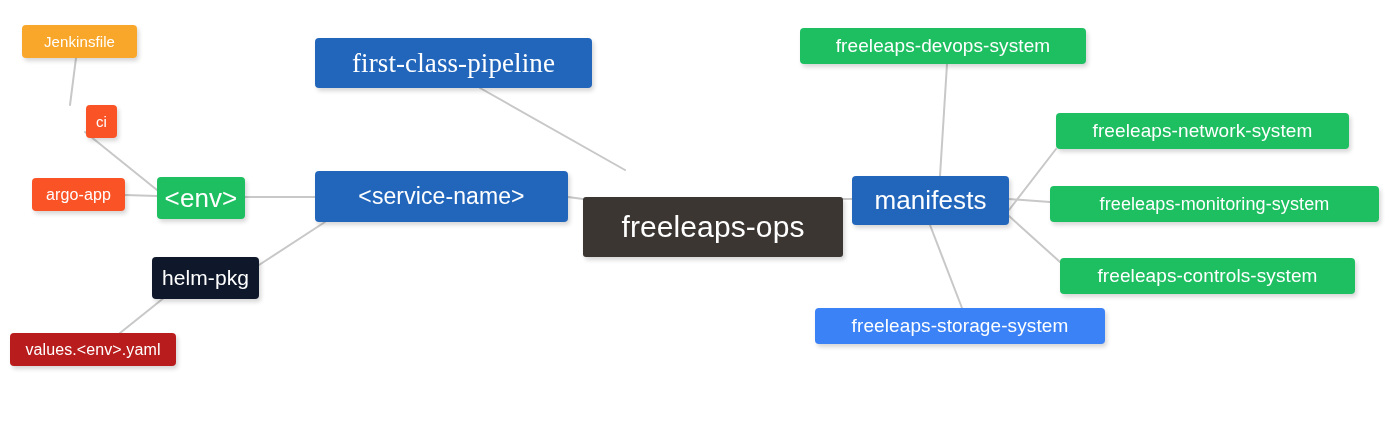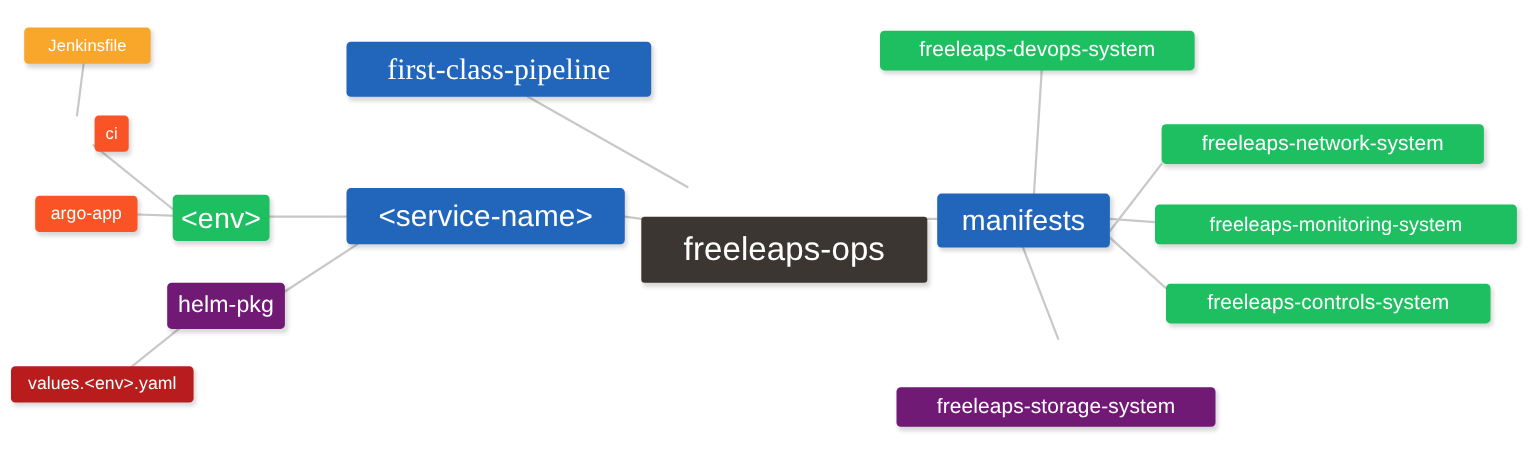--- a/index.html
+++ b/index.html
@@ -41,25 +41,25 @@
       <line x1="1009" y1="210" x2="1056" y2="149" stroke="#c8c8c8" stroke-width="2" stroke-linecap="round"></line>
       <line x1="1009" y1="199" x2="1050" y2="202" stroke="#c8c8c8" stroke-width="2" stroke-linecap="round"></line>
       <line x1="1009" y1="216" x2="1060" y2="262" stroke="#c8c8c8" stroke-width="2" stroke-linecap="round"></line>
       <line x1="930" y1="225" x2="962" y2="308" stroke="#c8c8c8" stroke-width="2" stroke-linecap="round"></line>
     </svg>
   <div id="node-layer">
       <div class="node" style="left: 22px; top: 25px; width: 115px; height: 33px; background: rgb(249, 167, 43); font-size: 15px;">Jenkinsfile</div>
       <div class="node" style="left: 42px; top: 105px; width: 31px; height: 33px; background: rgb(250, 83, 37); font-size: 15px; margin-left: 44px;">ci</div>
       <div class="node" style="left: 32px; top: 178px; width: 93px; height: 33px; background: rgb(250, 83, 37); font-size: 16px;">argo-app</div>
       <div class="node" style="left: 157px; top: 177px; width: 88px; height: 42px; background: rgb(29, 191, 97); font-size: 26px;">&lt;env&gt;</div>
-      <div class="node" style="left: 152px; top: 257px; width: 107px; height: 42px; background: #701a75; font-size: 21px;">helm-pkg</div>
+      <div class="node" style="left: 152px; top: 257px; width: 107px; height: 42px; background: #0f172a; font-size: 21px;">helm-pkg</div>
       <div class="node" style="left: 10px; top: 333px; width: 166px; height: 33px; background: #b91c1c; font-size: 16px;">values.&lt;env&gt;.yaml</div>
       <div class="node" style="left: 315px; top: 38px; width: 277px; height: 50px; background: rgb(34, 102, 188); font-size: 27px; font-family: Liberation Serif, serif;">first-class-pipeline</div>
-      <div class="node" style="left: 315px; top: 171px; width: 253px; height: 51px; background: rgb(34, 102, 188); font-size: 27px;">&lt;service-name&gt;</div>
+      <div class="node" style="left: 315px; top: 171px; width: 253px; height: 51px; background: rgb(34, 102, 188); font-size: 23px;">&lt;service-name&gt;</div>
       <div class="node n-root" style="left: 583px; top: 170px; width: 260px; height: 60px; background: rgb(59, 54, 50); font-size: 30px; margin-top: 27px;">freeleaps-ops</div>
       <div class="node" style="left: 852px; top: 176px; width: 157px; height: 49px; background: rgb(34, 102, 188); font-size: 26px; text-align: right;">manifests</div>
       <div class="node" style="left: 800px; top: 28px; width: 286px; height: 36px; background: rgb(29, 191, 97); font-size: 19px;">freeleaps-devops-system</div>
       <div class="node" style="left: 1056px; top: 113px; width: 293px; height: 36px; background: rgb(29, 191, 97); font-size: 19px;">freeleaps-network-system</div>
       <div class="node" style="left: 1050px; top: 186px; width: 329px; height: 36px; background: rgb(29, 191, 97); font-size: 18px;">freeleaps-monitoring-system</div>
       <div class="node" style="left: 1060px; top: 258px; width: 295px; height: 36px; background: rgb(29, 191, 97); font-size: 19px;">freeleaps-controls-system</div>
-      <div class="node" style="left: 815px; top: 308px; width: 290px; height: 36px; background: #701a75; font-size: 19px; margin-top: 44px;">freeleaps-storage-system</div>
+      <div class="node" style="left: 815px; top: 308px; width: 290px; height: 36px; background: #3b82f6; font-size: 19px;">freeleaps-storage-system</div>
     </div>
 </div>
 
 </body></html>

